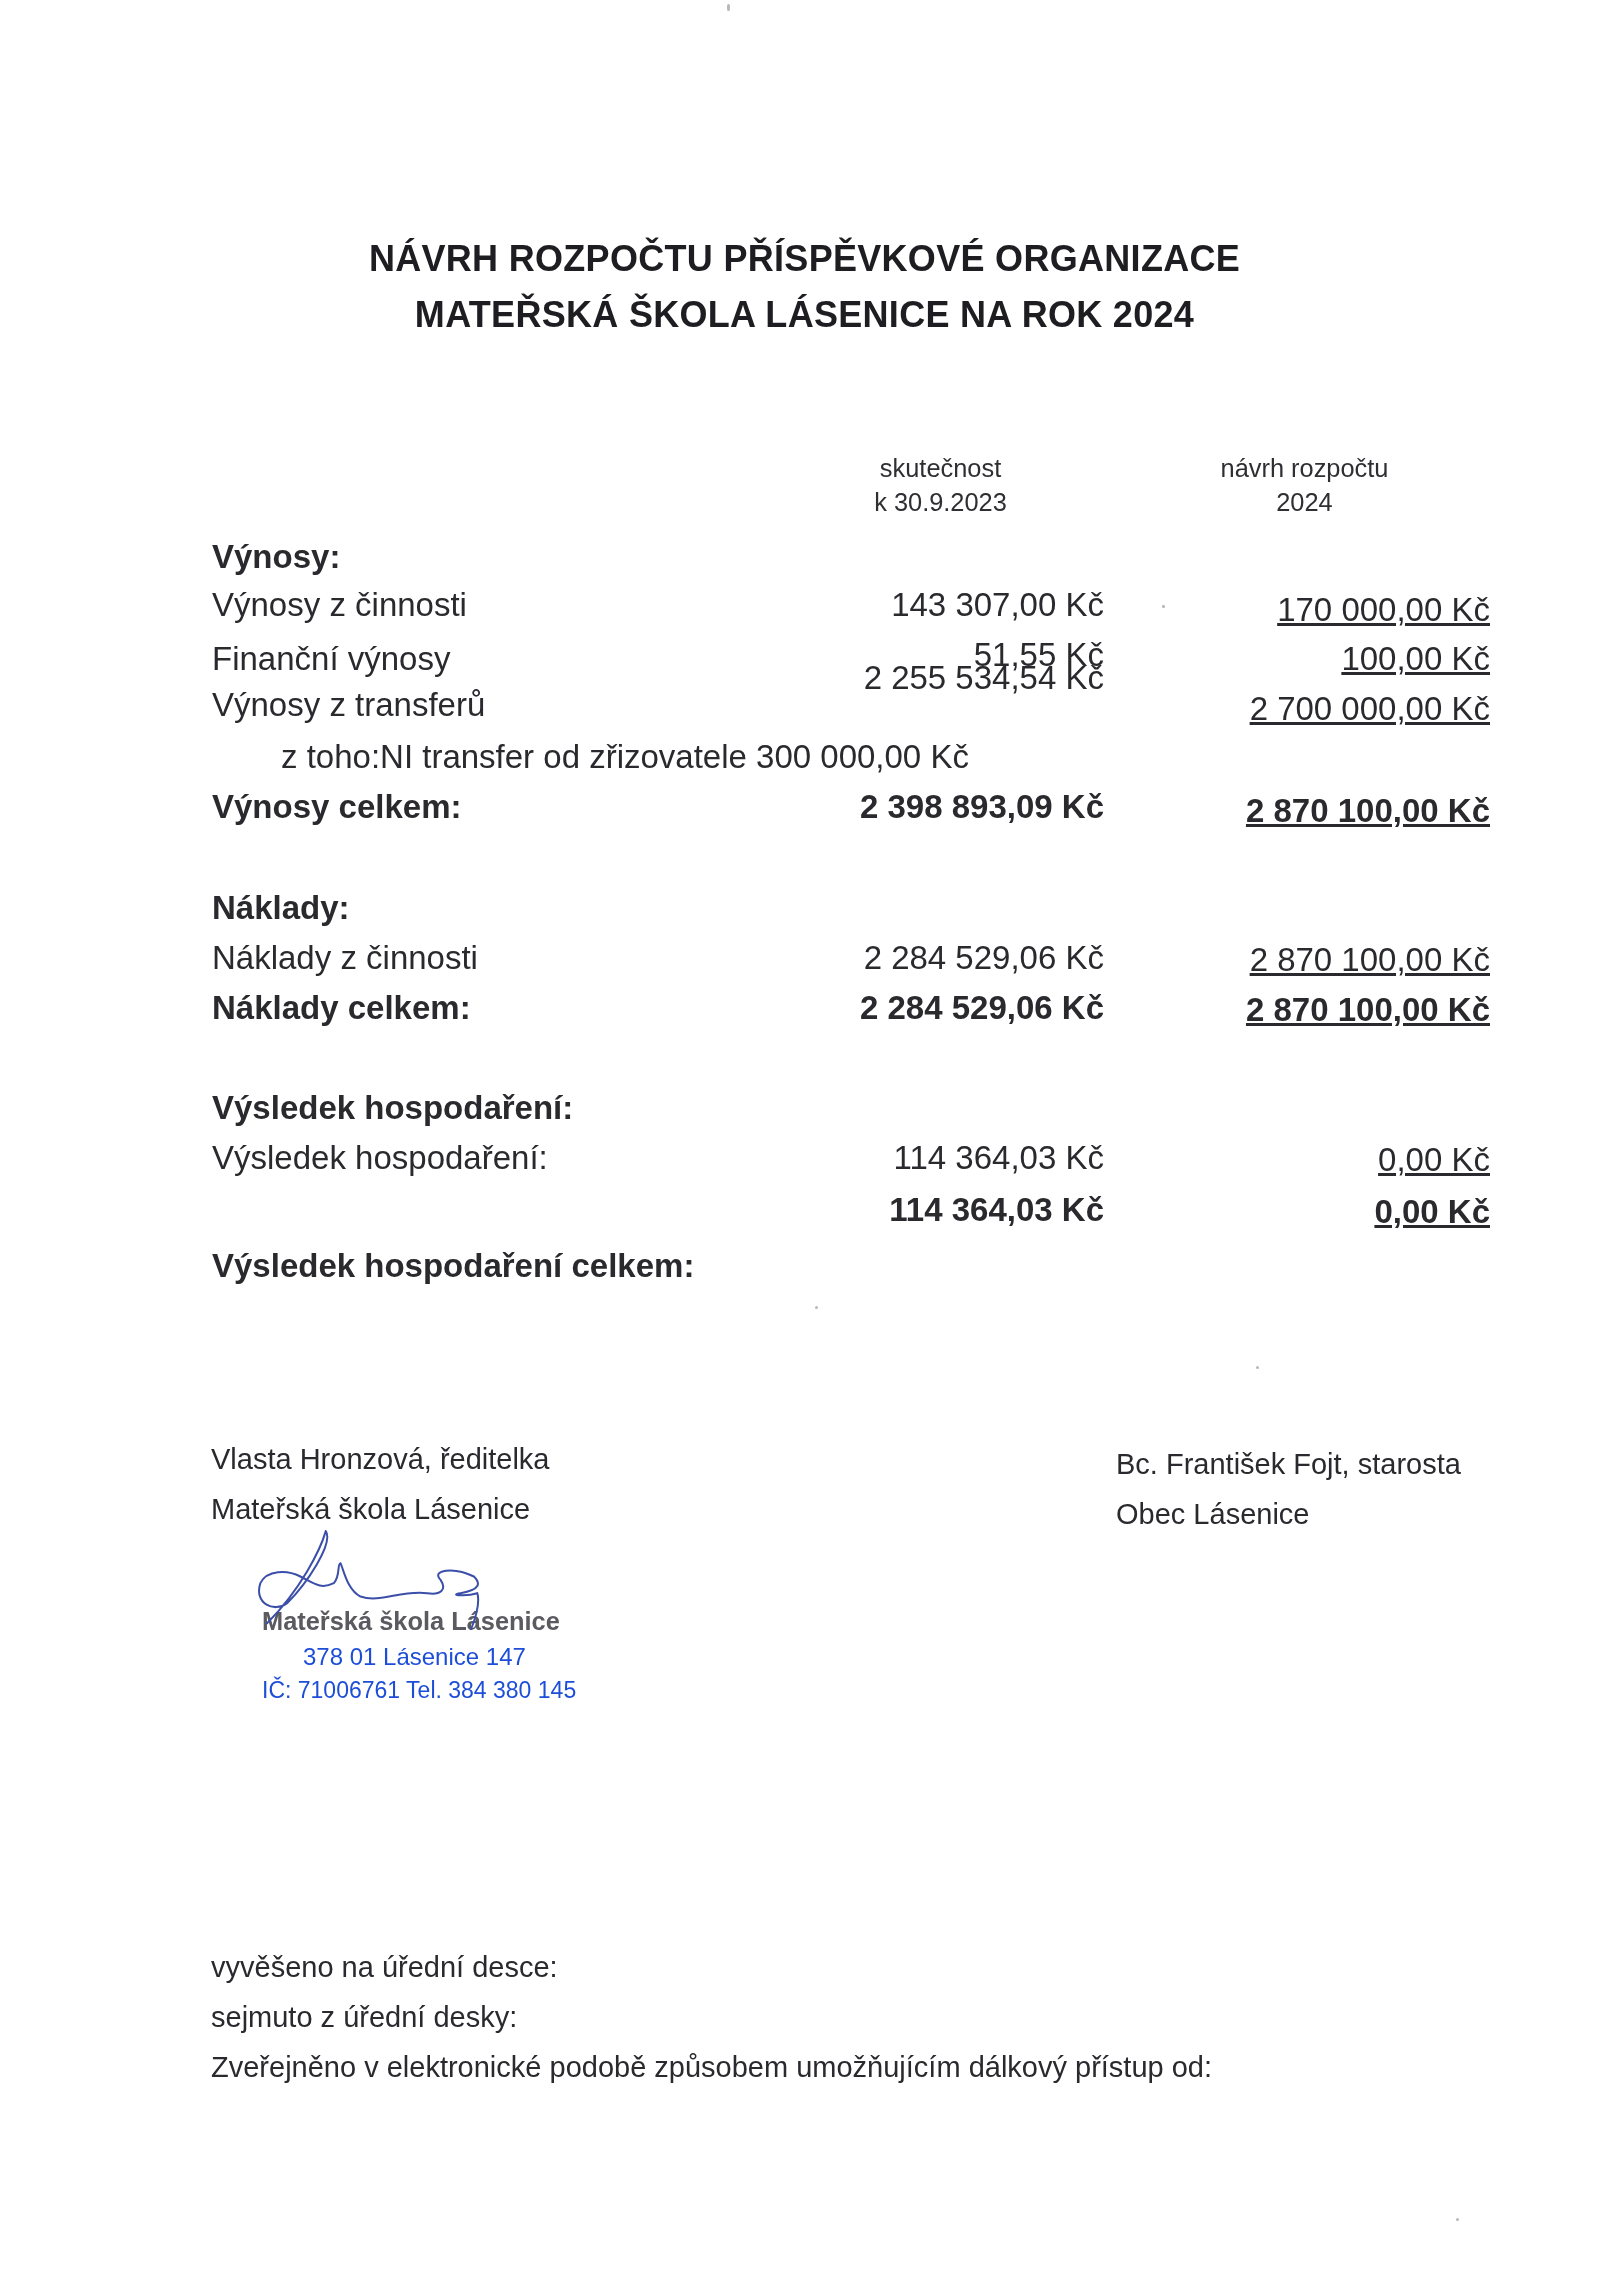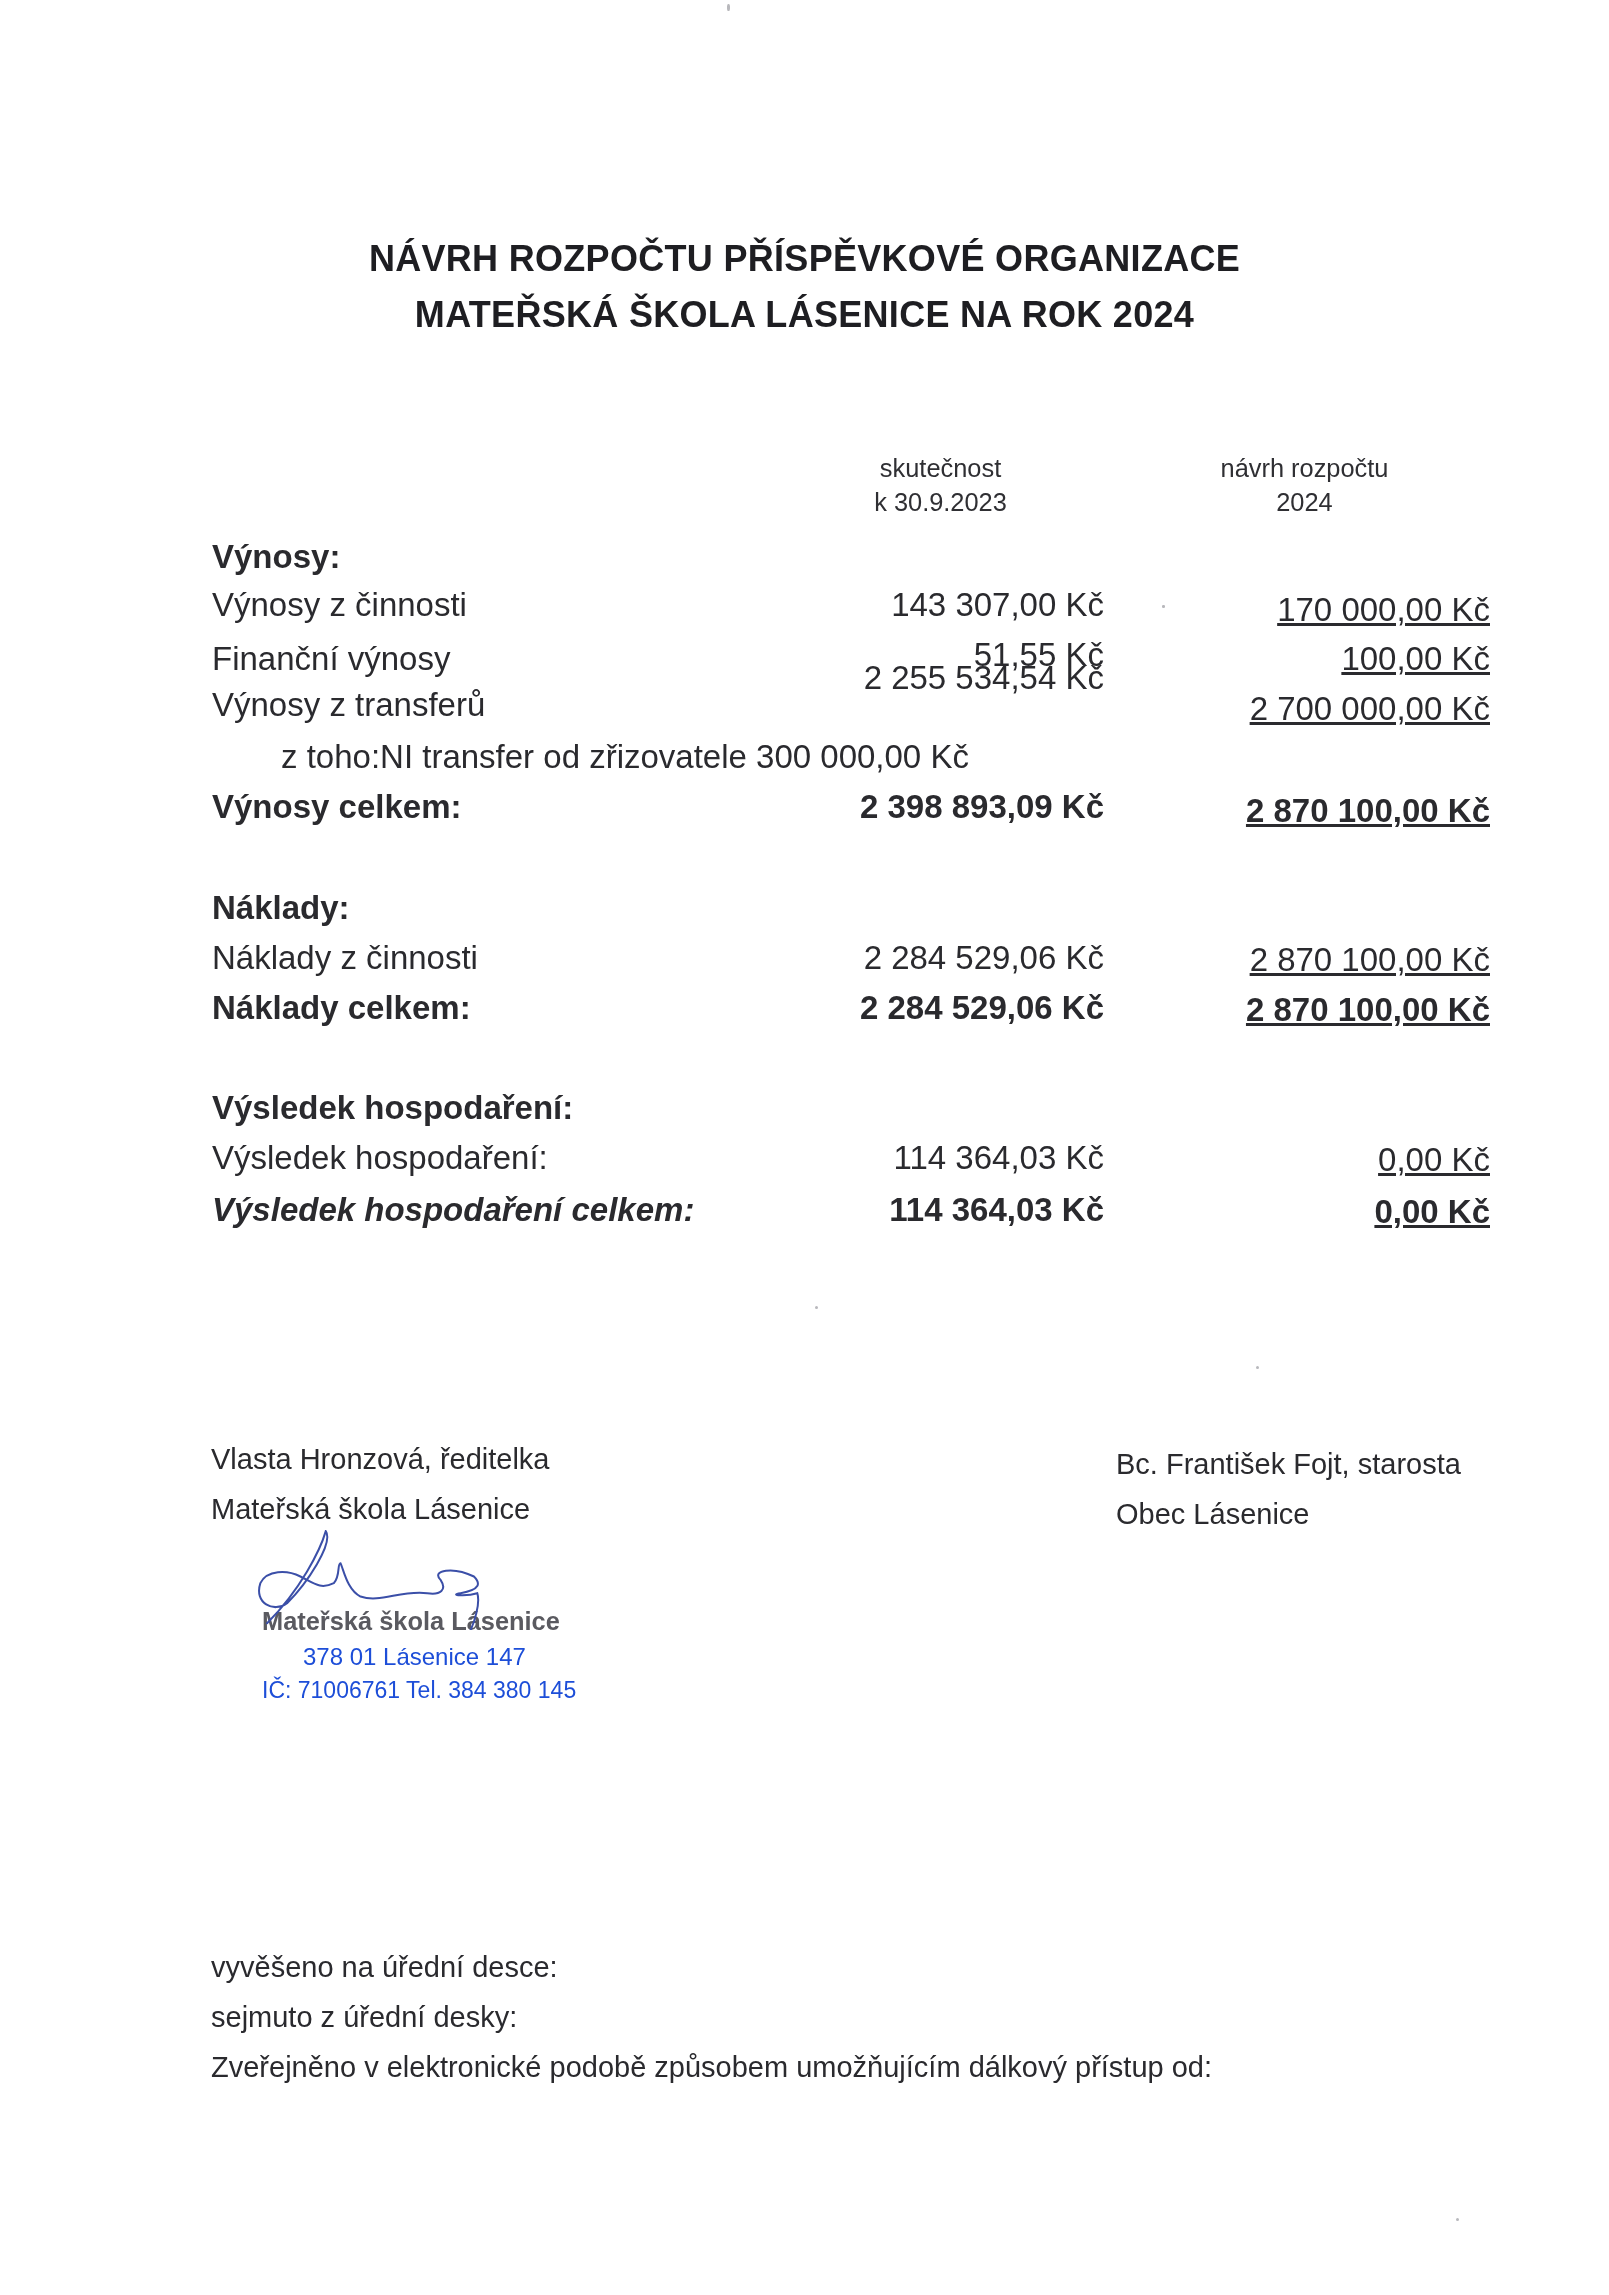--- a/index.html
+++ b/index.html
@@ -67,21 +67,21 @@
 <div class="abs lbl bold" style="top:989px;">Náklady celkem:</div>
 <div class="abs val1 bold" style="top:989px;">2 284 529,06 Kč</div>
 <div class="abs val2 bold" style="top:991px;">2 870 100,00 Kč</div>
 
 <div class="abs lbl bold" style="top:1089px;">Výsledek hospodaření:</div>
 
 <div class="abs lbl" style="top:1139px;">Výsledek hospodaření:</div>
 <div class="abs val1" style="top:1139px;">114 364,03 Kč</div>
 <div class="abs val2" style="top:1141px;">0,00 Kč</div>
 
-<div class="abs lbl bold" style="top:1191px;font-style:italic;">Výsledek hospodaření celkem:</div>
+<div class="abs lbl bold" style="top:1247px;">Výsledek hospodaření celkem:</div>
 <div class="abs val1 bold" style="top:1191px;">114 364,03 Kč</div>
 <div class="abs val2 bold" style="top:1193px;">0,00 Kč</div>
 
 <div class="abs sig" style="left:211px; top:1443px;">Vlasta Hronzová, ředitelka</div>
 <div class="abs sig" style="left:211px; top:1493px;">Mateřská škola Lásenice</div>
 
 <div class="abs sig" style="left:1116px; top:1448px;">Bc. František Fojt, starosta</div>
 <div class="abs sig" style="left:1116px; top:1498px;">Obec Lásenice</div>
 
 <div class="abs stamp" style="left:262px; top:1607px; font-size:25.4px; font-weight:bold; color:#5a5a60;">Mateřská škola Lásenice</div>

